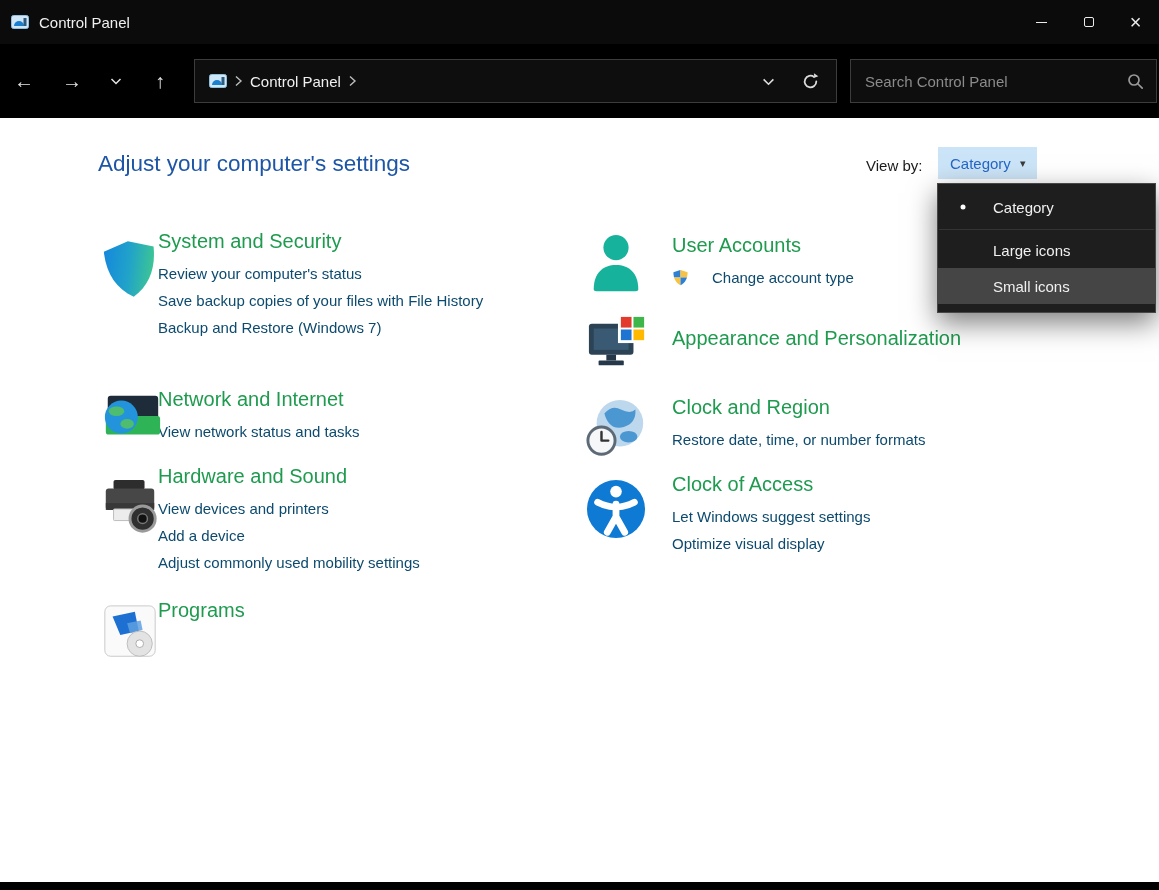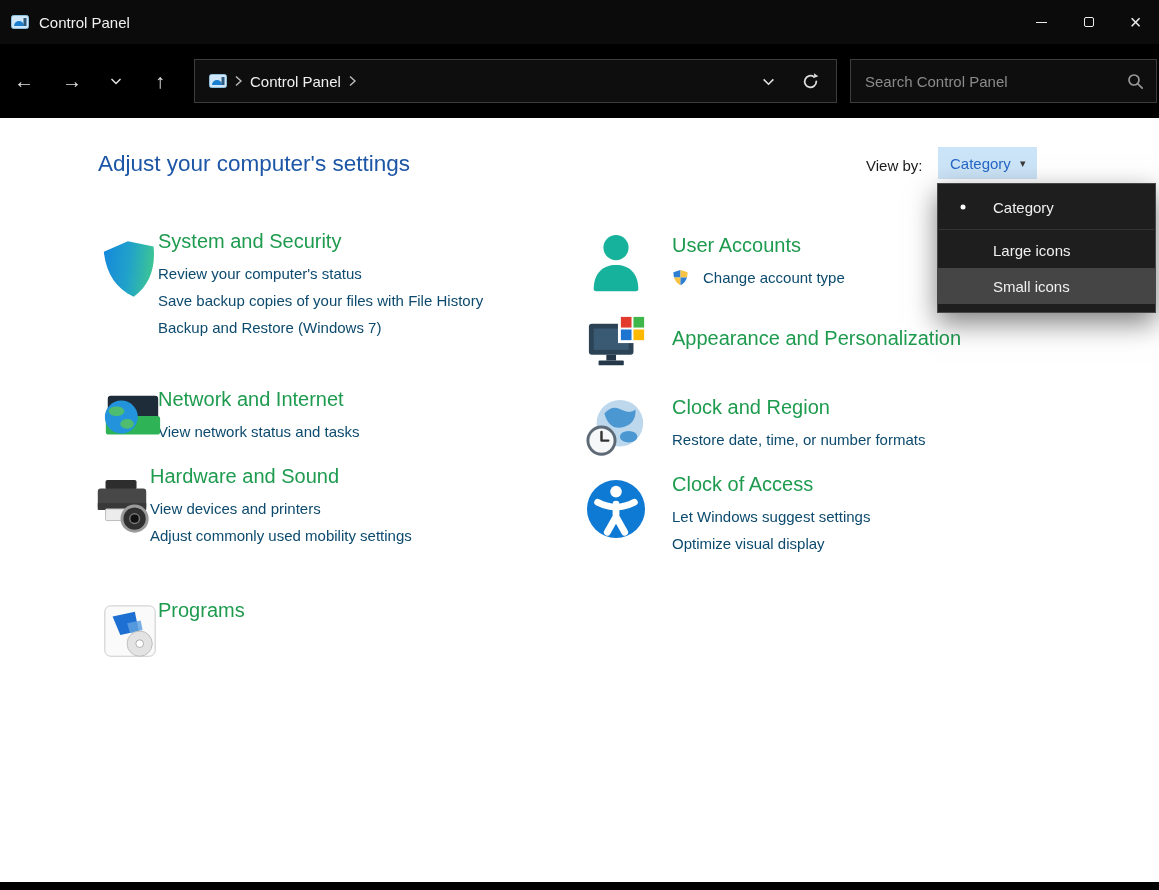--- a/index.html
+++ b/index.html
@@ -79,21 +79,21 @@
 
   
   .cat-block { position:absolute; }
   .cat-icon { position:absolute; left:0; cursor:pointer; }
   .cat-text { margin-left:60px; }
   .col-right .cat-text { margin-left:87px; }
   .cat-title { font-size:20px; font-weight:400; color:#1e9b4f; margin:0 0 7px 0; cursor:pointer; }
   .cat-links { }
   .col-left .cat-links { max-width:330px; }
   .cat-link { font-size:15px; line-height:27px; color:#0c4a6e; cursor:pointer; }
-  .with-shield { display:flex; align-items:center; gap:14px; }
+  .with-shield { display:flex; align-items:center; gap:23px; }
   .shield-rot { transform:rotate(-6deg); }
 
   .bottom-strip { position:absolute; left:0; top:882px; width:1159px; height:8px; background:#000000; }
 </style>
 </head>
 <body>
 
 <div class="titlebar">
   <span class="app-icon">
     <svg width="18" height="18" viewBox="0 0 18 18">
@@ -229,35 +229,36 @@
     </svg>
   </div>
   <div class="cat-text" style="padding-top:4px;">
     <div class="cat-title">Network and Internet</div>
     <div class="cat-links">
       <div class="cat-link">View network status and tasks</div>
     </div>
   </div>
 </div>
 
-<div class="cat-block col-left" style="left:90px; top:462px; width:460px;">
+<div class="cat-block col-left" style="left:98px; top:462px; width:460px;">
   <div class="cat-icon" style="top:14px;">
     <svg width="64" height="62" viewBox="0 0 66 64">
       <rect x="16" y="4" width="32" height="10" rx="2" fill="#2d2d2d"></rect>
       <rect x="8" y="13" width="50" height="22" rx="3" fill="#474747"></rect>
       <rect x="8" y="28" width="50" height="7" fill="#383838"></rect>
       <rect x="16" y="34" width="26" height="12" rx="1" fill="#ececec" stroke="#bbbbbb"></rect>
       <circle cx="46" cy="44" r="13" fill="#303030" stroke="#9a9a9a" stroke-width="3"></circle>
       <circle cx="46" cy="44" r="5" fill="#111111" stroke="#777777" stroke-width="1.5"></circle>
     </svg>
   </div>
   <div class="cat-text" style="padding-top:3px;">
     <div class="cat-title">Hardware and Sound</div>
     <div class="cat-links">
       <div class="cat-link">View devices and printers</div>
+      <div class="cat-link">Add a device</div>
       <div class="cat-link">Adjust commonly used mobility settings</div>
     </div>
   </div>
 </div>
 
 <div class="cat-block col-left" style="left:98px; top:596px; width:460px;">
   <div class="cat-icon" style="top:6px;">
     <svg width="64" height="62" viewBox="0 0 66 64">
       <rect x="7" y="4" width="52" height="52" rx="6" fill="#fafafa" stroke="#c8c8c8"></rect>
       <path d="M15 15 L38 10 L42 30 L23 34 Z" fill="#1d6fd1"></path>

